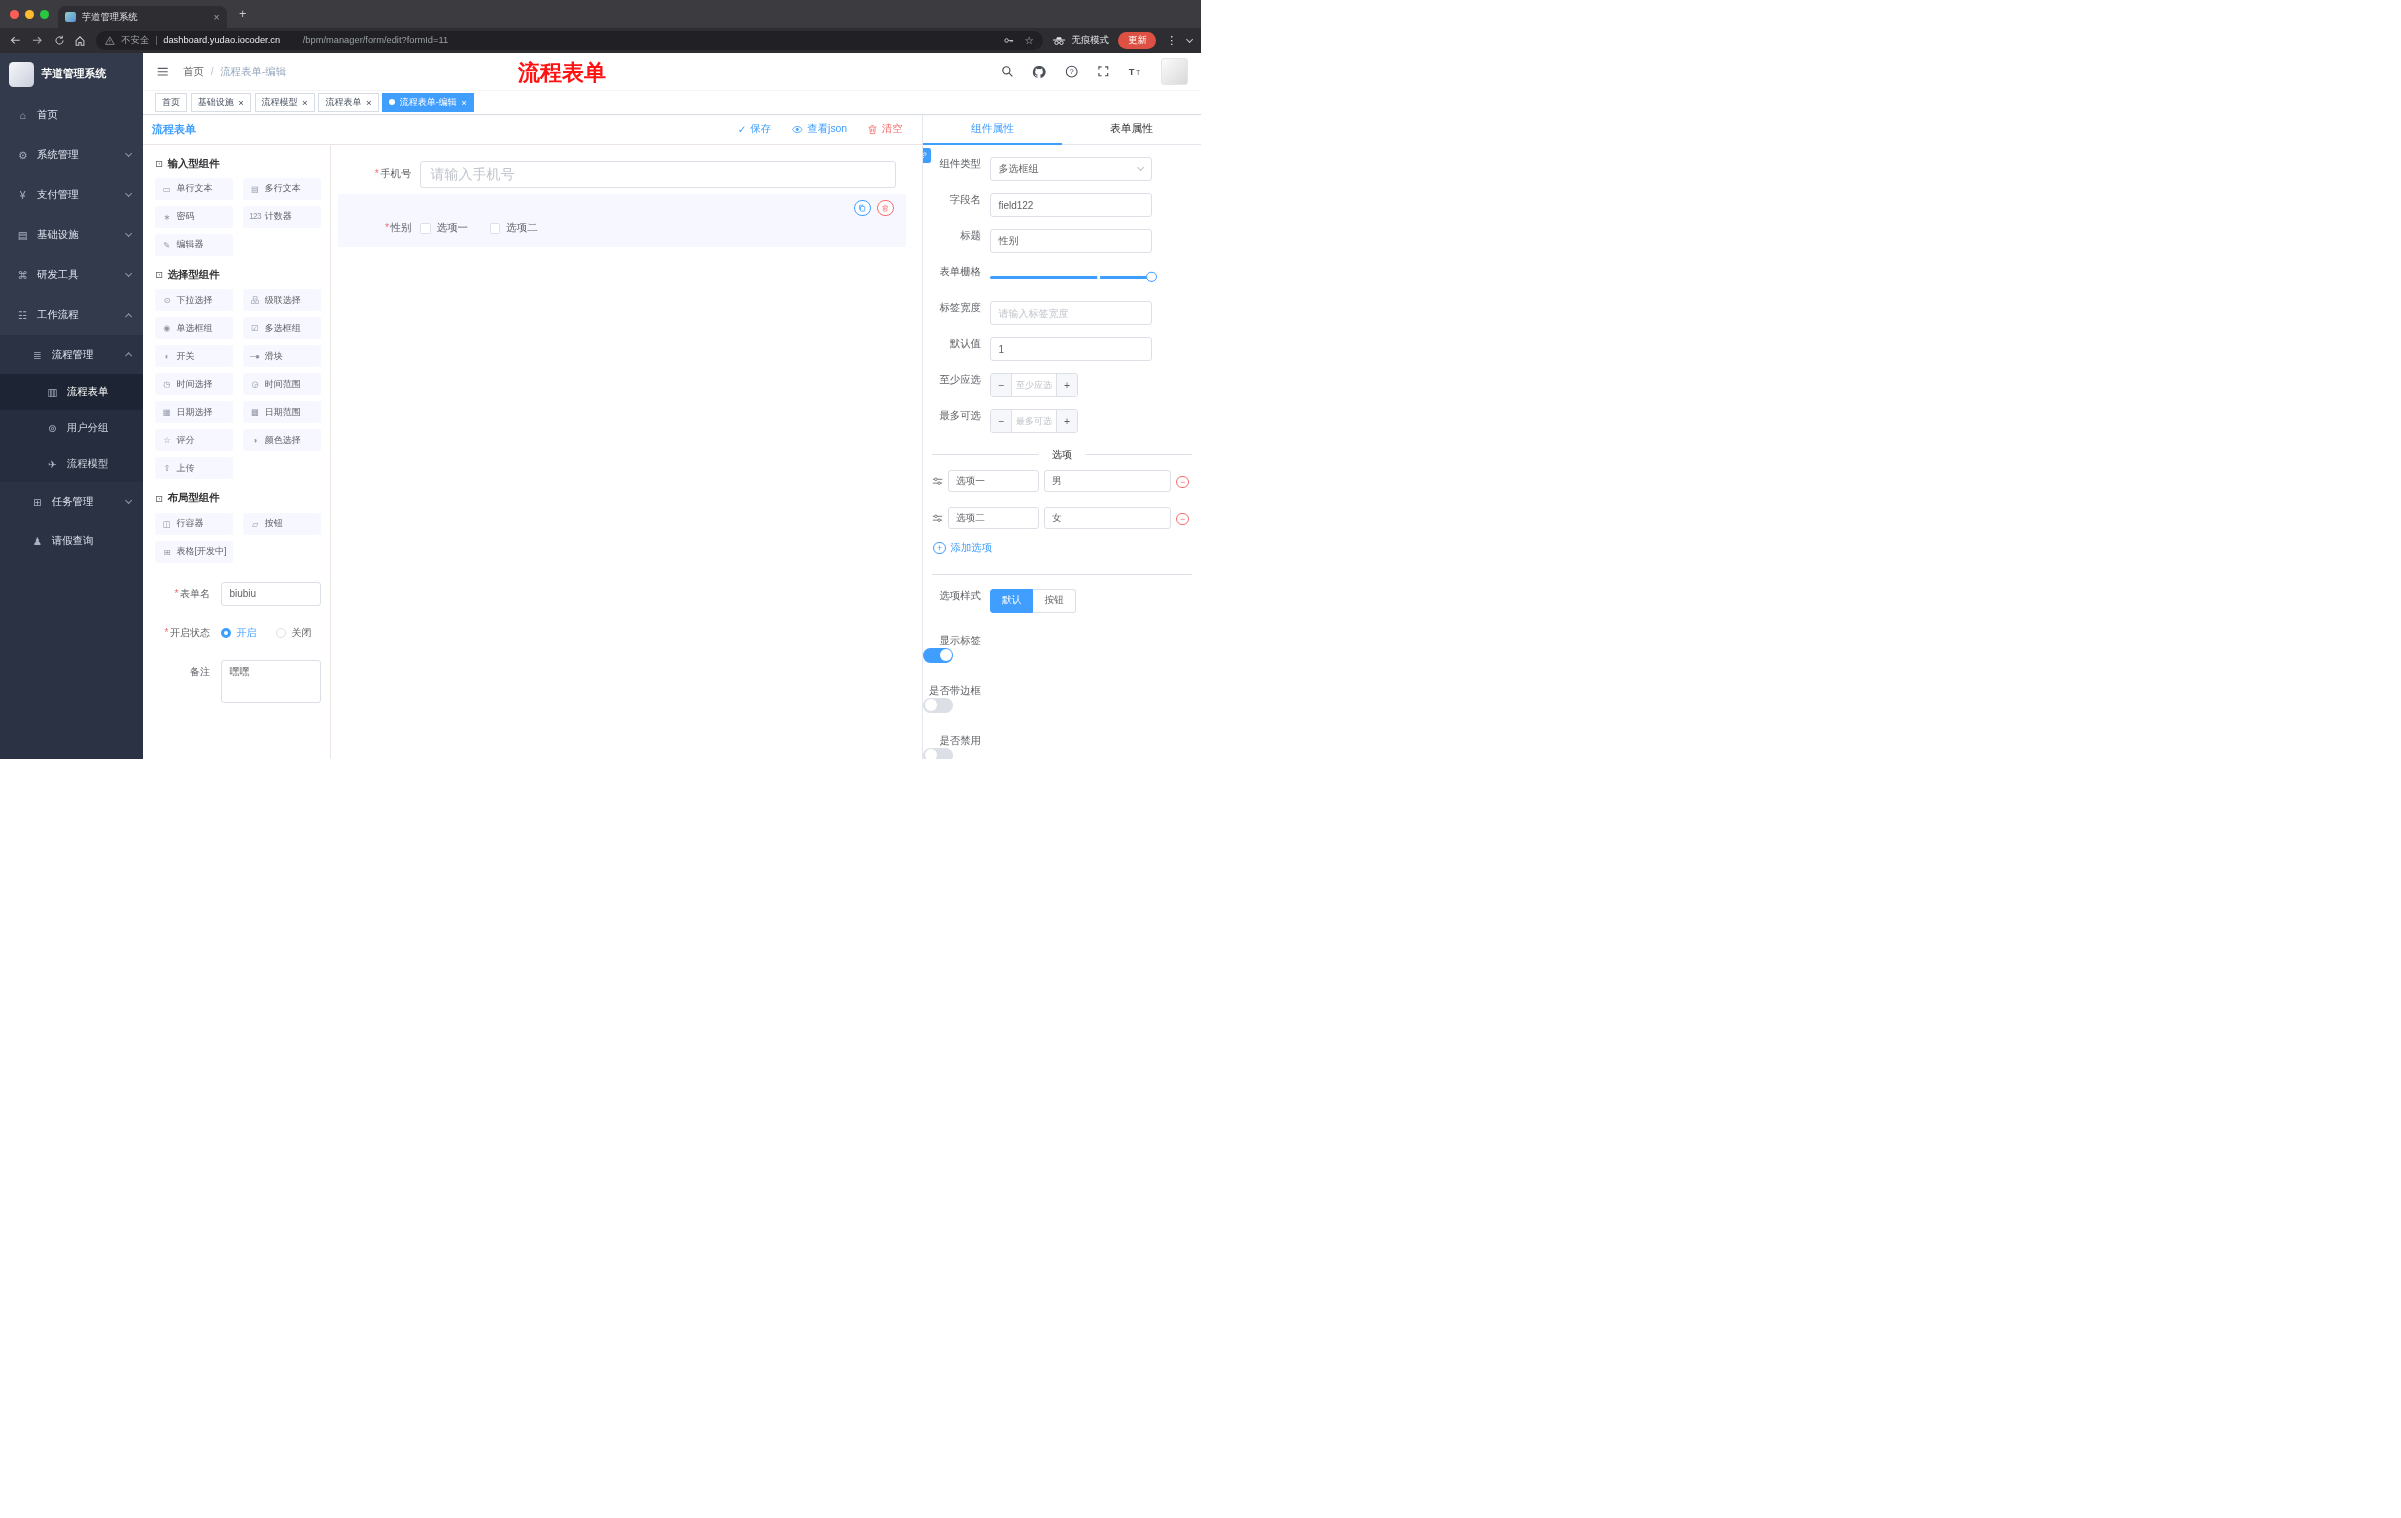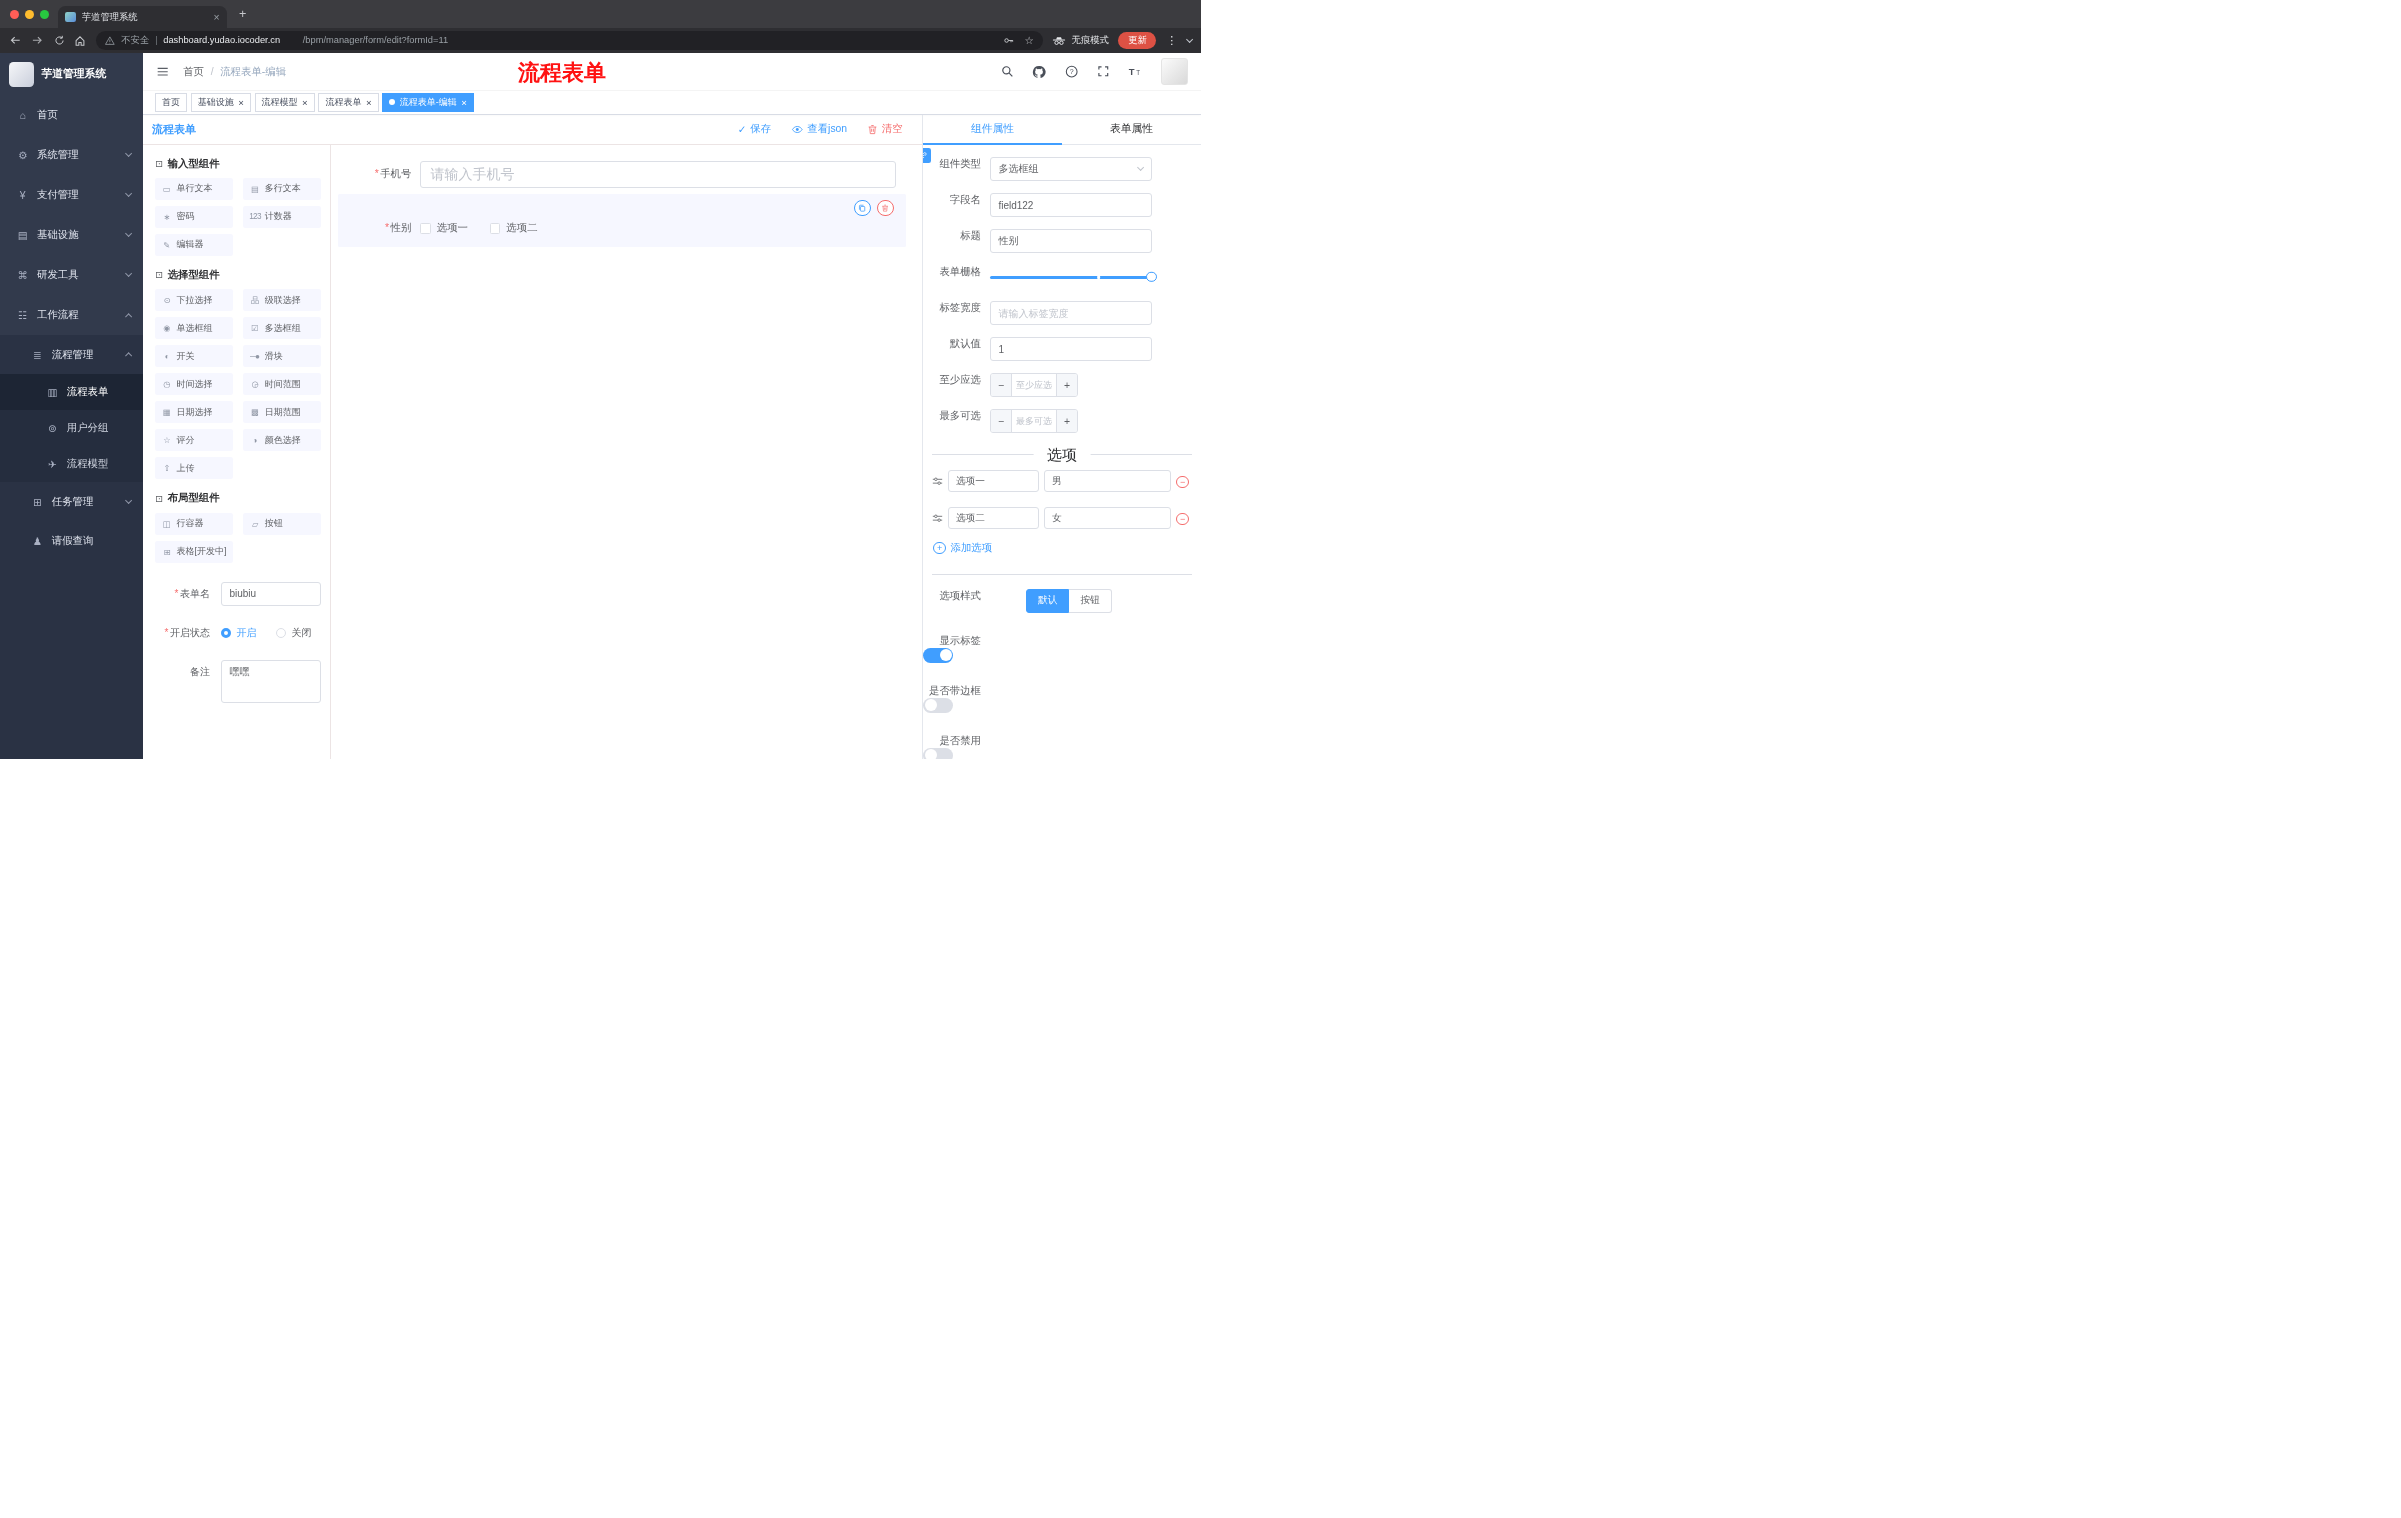--- a/index.html
+++ b/index.html
@@ -128,33 +128,33 @@
   .slider .track{width:100%;height:3px;border-radius:1.5px;background:#409eff;}
   .slider .stop{position:absolute;left:67%;top:50%;transform:translate(-50%,-50%);width:3.7px;height:3.7px;border-radius:50%;background:#fff;}
   .slider .handle{position:absolute;right:-4.5px;top:50%;transform:translateY(-50%);width:10.4px;height:10.4px;border-radius:50%;background:#fff;border:1.5px solid #409eff;cursor:grab;}
   .stepper{width:88px;height:24px;border:0.7px solid #dcdfe6;border-radius:3px;display:flex;overflow:hidden;background:#fff;}
   .step-btn{width:21px;background:#f5f7fa;color:#606266;display:flex;align-items:center;justify-content:center;font-size:10.4px;flex-shrink:0;cursor:pointer;}
   .step-btn.minus{border-right:0.7px solid #dcdfe6;}
   .step-btn.plus{border-left:0.7px solid #dcdfe6;}
   .step-input{flex:1;border:none;text-align:center;font-size:9px;color:#606266;min-width:0;outline:none;font-family:inherit;}
   .step-input::placeholder{color:#c0c4cc;}
   .pdivider{position:relative;margin:21px 9px 0;border-top:0.7px solid #dcdfe6;}
-  .pdivider span{position:absolute;left:50%;top:0;transform:translate(-50%,-50%);background:#fff;padding:0 13.4px;font-size:15px;color:#303133;white-space:nowrap;}
+  .pdivider span{position:absolute;left:50%;top:0;transform:translate(-50%,-50%);background:#fff;padding:0 13.4px;font-size:10px;color:#303133;white-space:nowrap;}
   .pdivider.plain{margin-top:19.3px;}
   .opt-row{display:flex;align-items:center;gap:5.2px;margin:15px 12px 0 9px;}
   .opt-handle{color:#606266;display:flex;flex-shrink:0;cursor:grab;}
   .opt-input{height:22px;border:0.7px solid #dcdfe6;border-radius:3px;padding:0 6.7px;font-size:9.7px;color:#606266;min-width:0;background:#fff;font-family:inherit;outline:none;}
   .opt-input.k{width:91px;flex-shrink:0;}
   .opt-input.v{flex:1;}
   .circle-ic{width:12.6px;height:12.6px;border:0.7px solid currentColor;border-radius:50%;display:inline-flex;align-items:center;justify-content:center;font-size:9px;line-height:1;flex-shrink:0;}
   .opt-del{color:#f56c6c;cursor:pointer;}
   .add-opt{display:flex;align-items:center;gap:4.5px;color:#409eff;font-size:10.4px;margin:12px 0 0 10.4px;cursor:pointer;}
   .seg-group{display:flex;}
   .seg{height:24px;padding:0 11px;display:flex;align-items:center;font-size:9.7px;border:0.7px solid #dcdfe6;color:#606266;background:#fff;cursor:pointer;}
-  .seg.active{background:#409eff;border-color:#409eff;color:#fff;border-radius:3px 0 0 3px;margin-left:36px;}
+  .seg.active{background:#409eff;border-color:#409eff;color:#fff;border-radius:3px 0 0 3px;}
   .seg:last-child{border-radius:0 3px 3px 0;border-left:none;}
   .prow.sw{margin-top:21px;flex-direction:column;}
   .switch{width:30px;height:15px;border-radius:7.4px;background:#dcdfe6;position:relative;flex-shrink:0;cursor:pointer;}
   .switch.on{background:#409eff;}
   .switch .knob{position:absolute;top:1.5px;left:1.5px;width:12px;height:12px;border-radius:50%;background:#fff;}
   .switch.on .knob{left:auto;right:1.5px;}
   svg{display:block;}
 </style>
 </head>
 <body>

